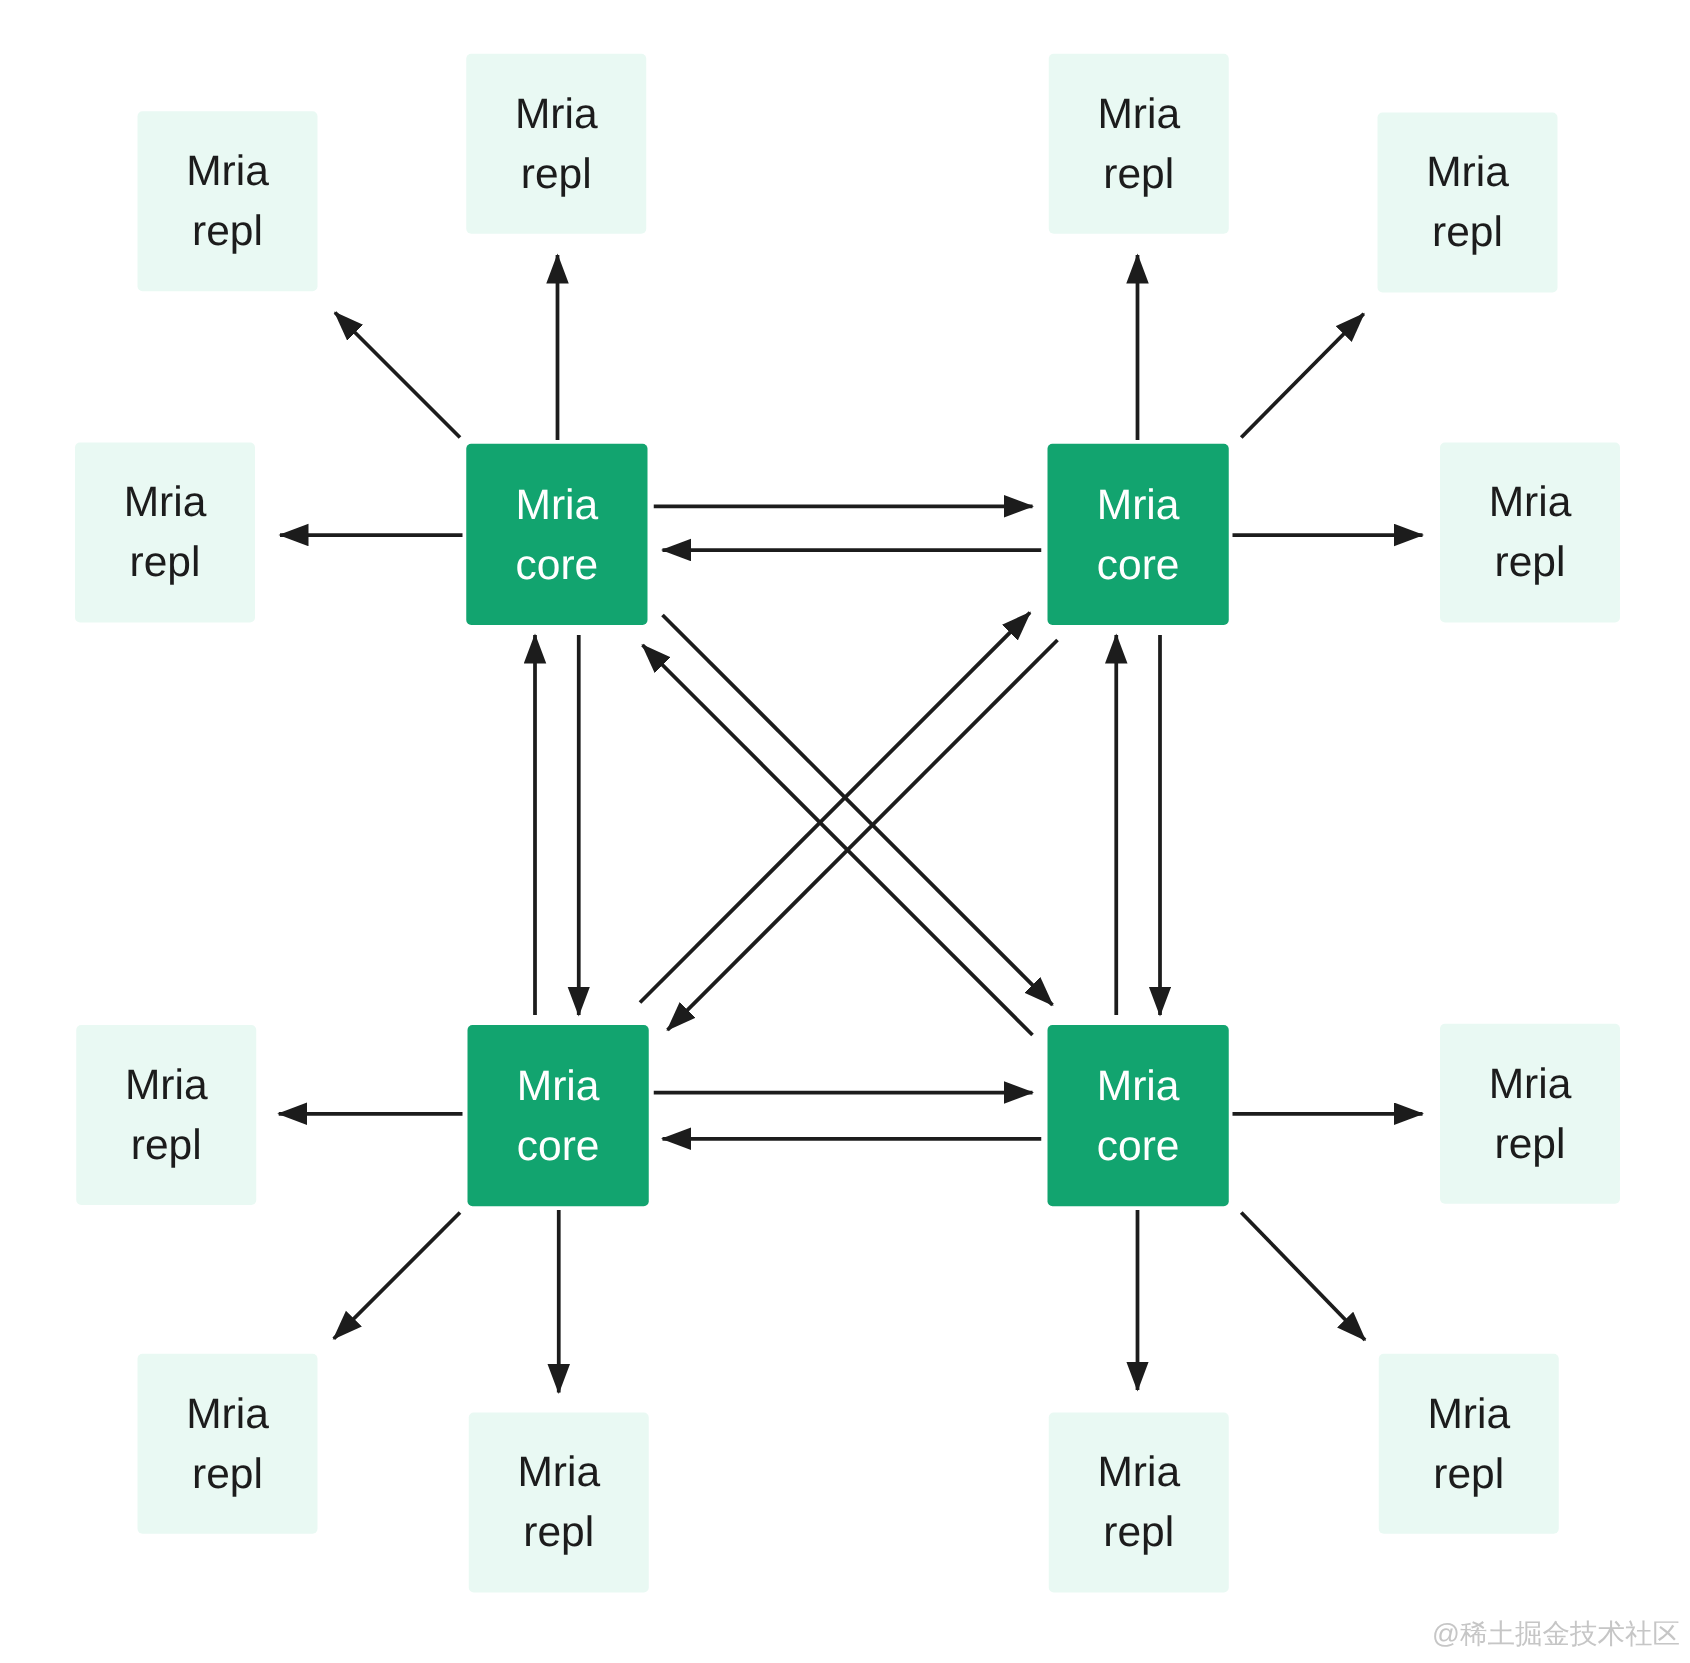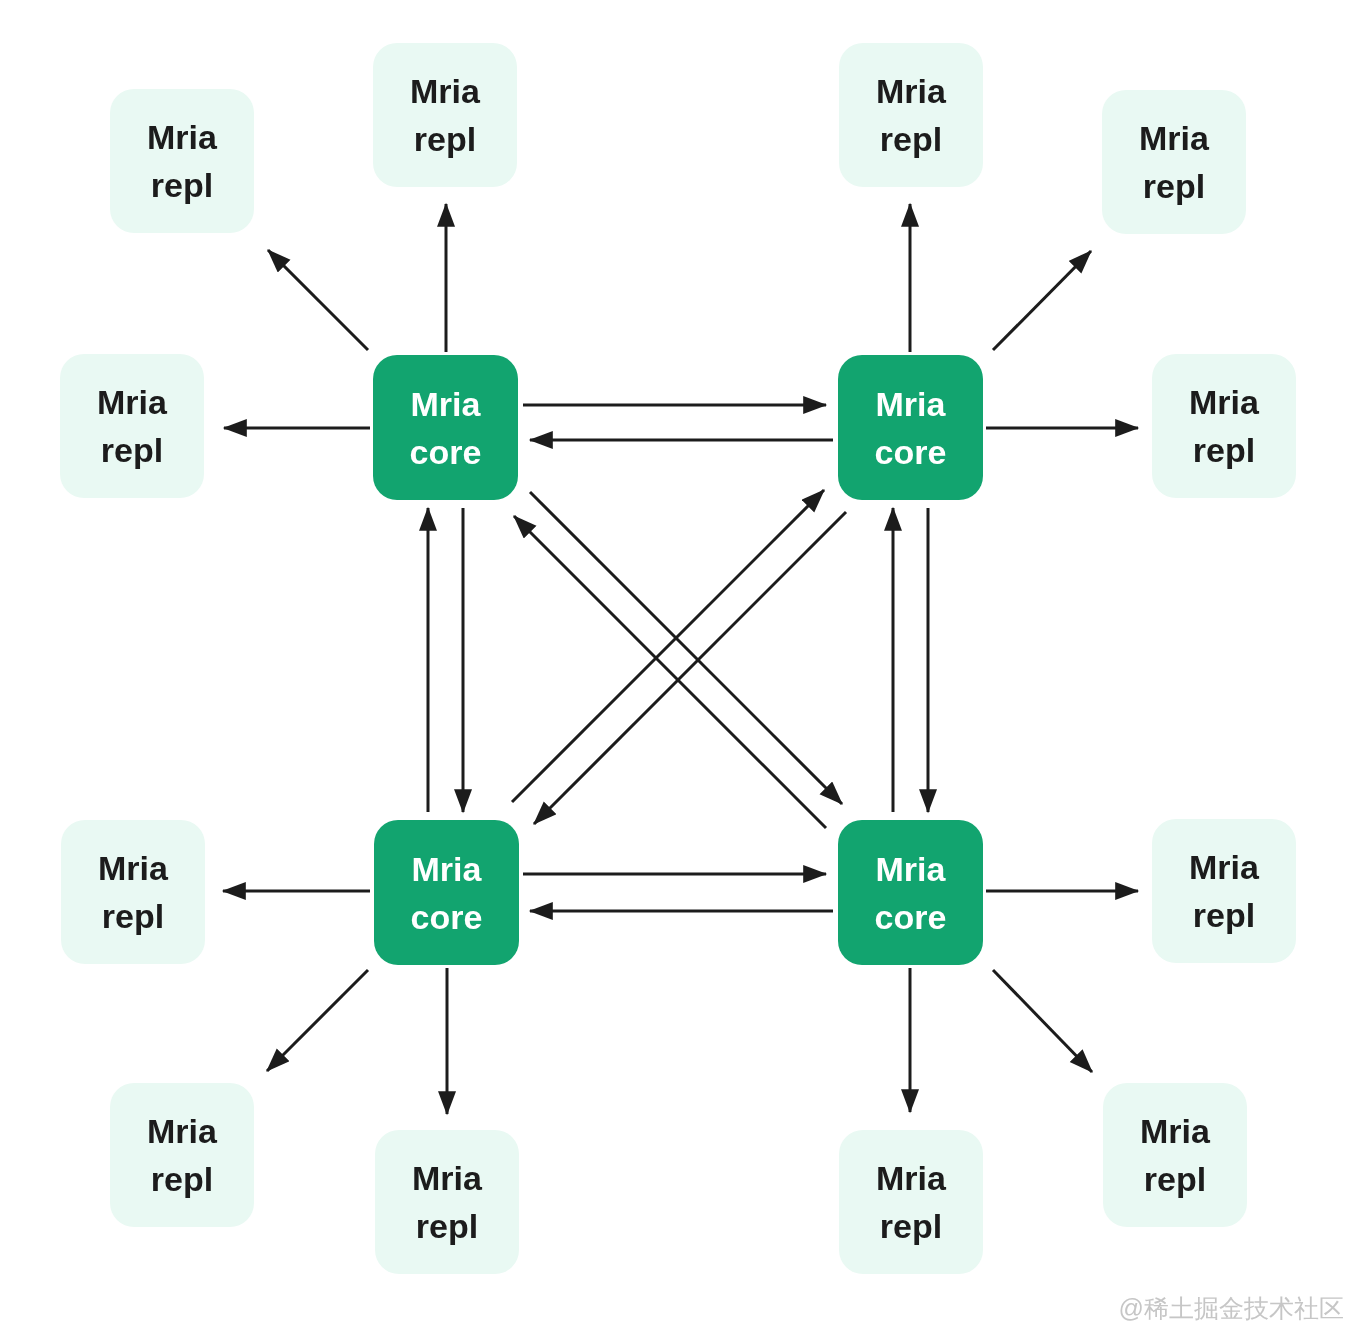--- a/index.html
+++ b/index.html
@@ -18,29 +18,29 @@
     background:var(--canvas-bg);
     font-family:"Liberation Sans","DejaVu Sans",sans-serif;
     overflow:hidden;
   }
   svg.edges{position:absolute;left:0;top:0;z-index:1;}
   svg.edges line{stroke:var(--arrow);stroke-width:3;}
   svg.edges .ah{fill:var(--arrow);}
   .node{
     position:absolute;z-index:2;
     display:flex;align-items:center;justify-content:center;
-    text-align:center;border-radius:24px;
-    font-size:34px;line-height:48px;font-weight:700;
+    text-align:center;border-radius:4px;
+    font-size:34px;line-height:48px;font-weight:400;
   }
   .node span{white-space:pre-line;}
   .core{width:145px;height:145px;background:var(--core-bg);color:var(--core-text);}
   .repl{width:144px;height:144px;background:var(--repl-bg);color:var(--repl-text);}
   .watermark{
     position:absolute;z-index:3;right:8px;top:1292px;
-    font-size:25px;color:var(--watermark-text);
+    font-size:22px;color:var(--watermark-text);
   }
 </style>
 </head>
 <body>
 
 <div class="canvas">
 
   <svg class="edges" width="1352" height="1330" viewBox="0 0 1352 1330">
     <defs>
       <marker id="ah" markerUnits="strokeWidth" markerWidth="9" markerHeight="6.6" refX="7.6" refY="3" orient="auto">

